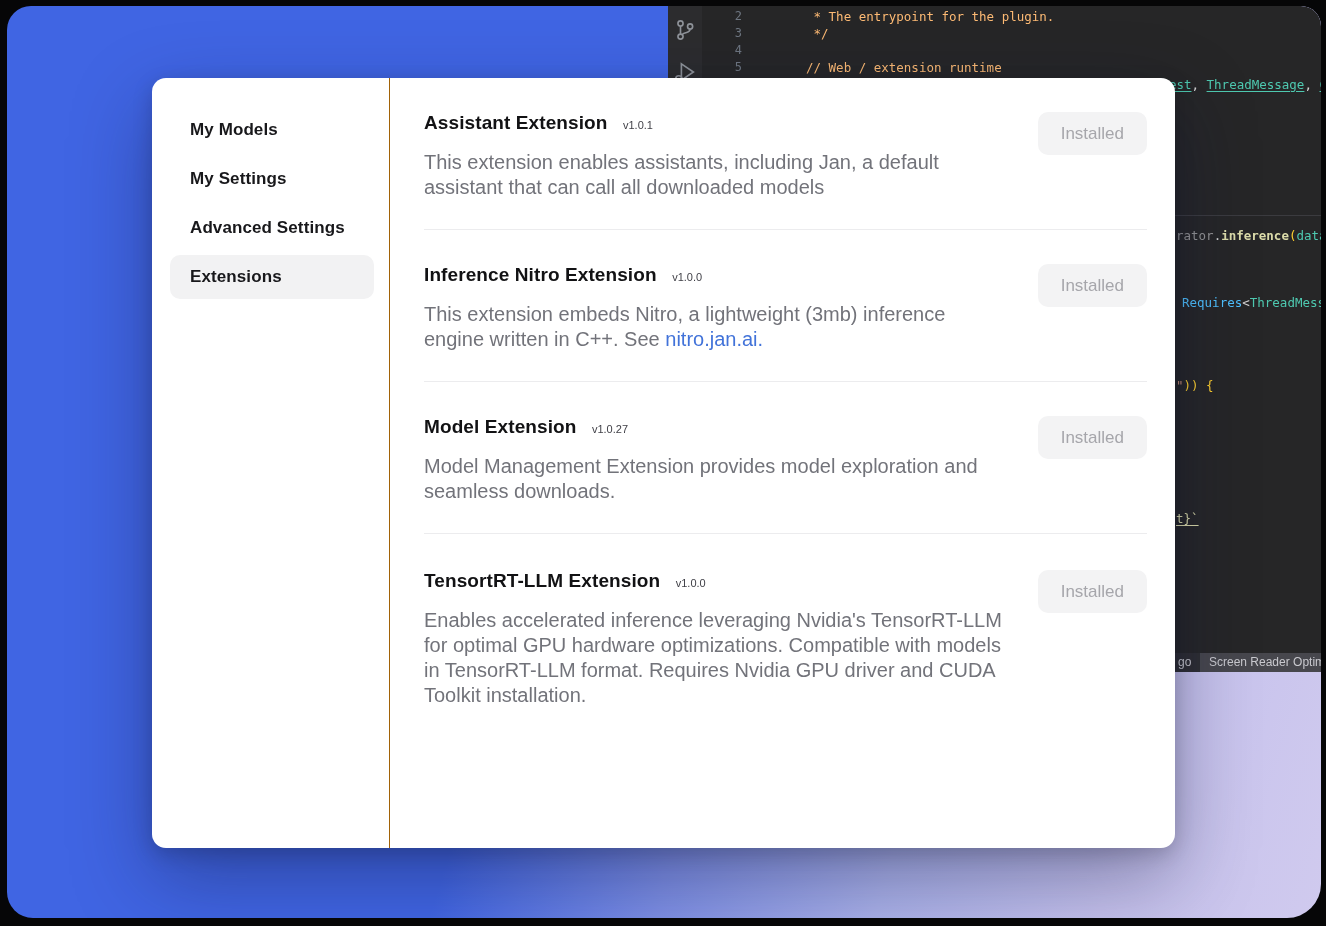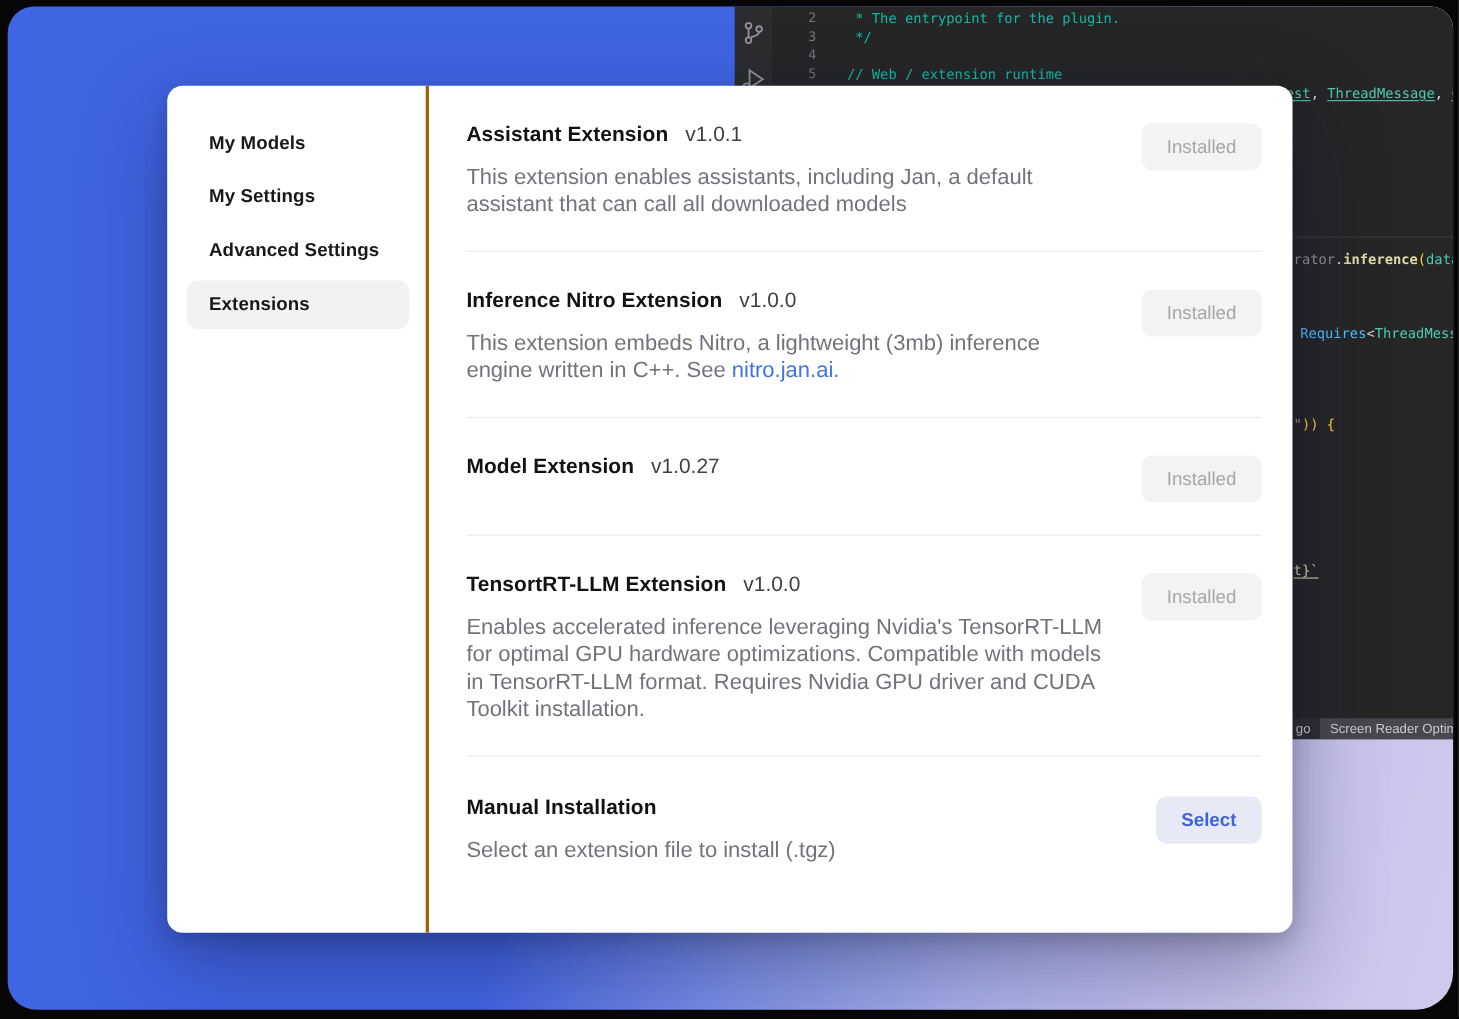--- a/index.html
+++ b/index.html
@@ -28,21 +28,21 @@
 
   .code-area { margin-left:34px; padding-top:2px; }
   .code-line { display:flex; height:17px; line-height:17px; white-space:pre; }
   .lnum { width:56px; text-align:right; padding-right:16px; color:#6e7681; font-size:12px; flex:none; }
   .lcode { white-space:pre; padding-left:12px; overflow:hidden; }
 
   .editor-divider { position:absolute; left:34px; right:0; top:209px; height:1px; background:#3b3b3f; }
 
   .frag { position:absolute; white-space:pre; }
 
-  .tok.cm { color:#14b8a6; }
+  .tok.cm { color:#fdba74;margin-left:36px; }
   .tok.kw { color:#de9a52; }
   .tok.pn { color:#d4d4d4; }
   .tok.vr { color:#9CDCFE; }
   .tok.ty { color:#4EC9B0; }
   .tok.fn { color:#DCDCAA; }
   .tok.br { color:#ffd02e; }
   .tok.st { color:#CE9178; }
   .tok.dm { color:#949494; }
   .tok.pr { color:#4FC1FF; }
   .tok.u  { text-decoration:underline; text-underline-offset:2px; }
@@ -56,38 +56,38 @@
   .sb-seg  { position:absolute; left:532px; top:0; height:19px; line-height:19px;
              padding:0 9px; background:#47474d; white-space:nowrap; }
 
   
   .modal {
     position:absolute; left:145px; top:72px; width:1023px; height:770px;
     background:#ffffff; border-radius:14px;
     box-shadow:0 30px 80px rgba(15,20,60,.38), 0 6px 20px rgba(0,0,0,.18);
     display:flex; overflow:hidden;
   }
-  .sidebar { width:238px; flex:none; border-right:3px solid #a16207; padding-top:30px; }
+  .sidebar { width:238px; flex:none; border-right:1px solid #a16207; padding-top:30px; }
   .side-item {
     height:44px; margin:0 15px 5px 18px; display:flex; align-items:center;
     padding-left:20px; border-radius:10px; cursor:pointer;
     font-size:17px; font-weight:700; color:#18181b; letter-spacing:.1px;
   }
   .side-item.active { background:#f2f2f3; }
 
   .content { flex:1; padding:0 28px 0 34px; }
   .ext-row {
     display:flex; justify-content:space-between; align-items:flex-start;
     padding:32px 0 29px; border-bottom:1px solid #ececee;
   }
   .content div.ext-row:last-of-type { border-bottom:none; padding-top:34px; }
   .ext-info { max-width:585px; }
   .ext-head { line-height:26px; }
   .ext-name { font-size:19px; font-weight:700; color:#121214; letter-spacing:.1px; }
-  .ext-ver  { font-size:19px; font-weight:400; color:#3f3f46; margin-left:11px; }
+  .ext-ver  { font-size:11px; font-weight:400; color:#3f3f46; margin-left:11px; }
   .ext-desc { margin-top:12px; font-size:20px; line-height:25px; color:#72737a; }
   .ext-link { color:#4273d9; text-decoration:none; }
   .ext-btn {
     flex:none; margin-top:2px; height:43px; padding:0 23px; border:none; border-radius:10px;
     font-family:inherit; font-size:17px; cursor:pointer;
   }
   .btn-installed { background:#f3f3f4; color:#a6a6ab; font-weight:500; }
   .btn-select    { background:#e7eaf6; color:#3e63d9; font-weight:700; }
 </style>
 </head>
@@ -203,43 +203,34 @@
             </div>
             <button class="ext-btn btn-installed">Installed</button>
           </div>
 
           <div class="ext-row">
             <div class="ext-info">
               <div class="ext-head">
                 <span class="ext-name">Model Extension</span>
                 <span class="ext-ver">v1.0.27</span>
               </div>
+              <p class="ext-desc"><span>Model Management Extension provides model exploration and seamless downloads.</span></p>
             </div>
             <button class="ext-btn btn-installed">Installed</button>
           </div>
 
           <div class="ext-row">
             <div class="ext-info">
               <div class="ext-head">
                 <span class="ext-name">TensortRT-LLM Extension</span>
                 <span class="ext-ver">v1.0.0</span>
               </div>
               <p class="ext-desc"><span>Enables accelerated inference leveraging Nvidia's TensorRT-LLM for optimal GPU hardware optimizations. Compatible with models in TensorRT-LLM format. Requires Nvidia GPU driver and CUDA Toolkit installation.</span></p>
             </div>
             <button class="ext-btn btn-installed">Installed</button>
           </div>
 
-          <div class="ext-row">
-            <div class="ext-info">
-              <div class="ext-head">
-                <span class="ext-name">Manual Installation</span>
-                
-              </div>
-              <p class="ext-desc"><span>Select an extension file to install (.tgz)</span></p>
-            </div>
-            <button class="ext-btn btn-select">Select</button>
-          </div>
 
       </main>
     </div>
 
   </div>
 </div>
 
 </body></html>

